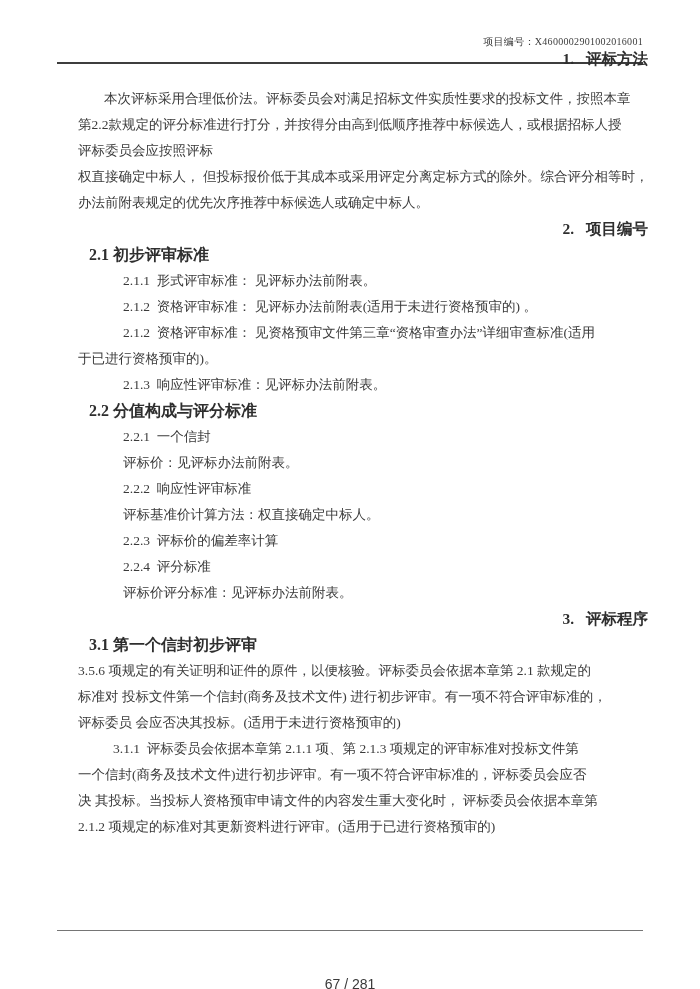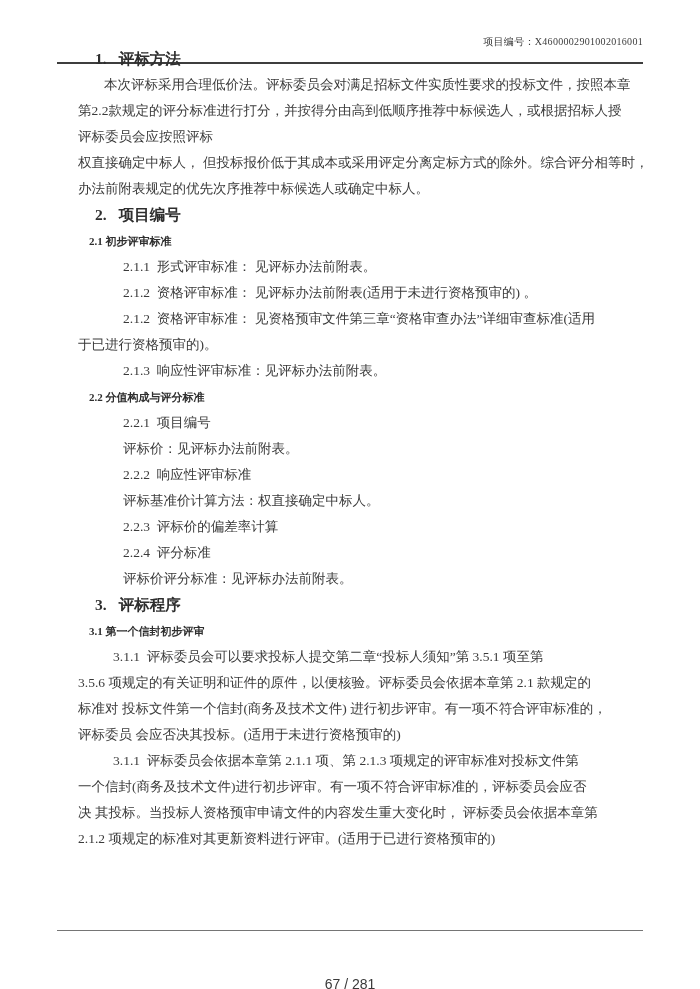--- a/index.html
+++ b/index.html
@@ -32,33 +32,34 @@
     left: 78px;
     width: 570px;
   }
   .line {
     height: 26px;
     line-height: 26px;
     font-size: 13.5px;
     white-space: pre;
     color: #3a3a3a;
   }
-  .ind-1 { padding-left: 26px; }   
+  .ind-1 { padding-left: 26px; margin-top: 14px; }   
   .ind-2 { padding-left: 35px; }   
   .ind-3 { padding-left: 45px; }   
   .h1 {
     padding-left: 17px;
     font-size: 15.5px;
     font-weight: bold;
     color: #2e2e2e;
+    text-align: right;
   }
   .h1 .h1-num { display: inline-block; margin-right: 12px; }
   .h2 {
     padding-left: 11px;
-    font-size: 11px;
+    font-size: 16px;
     font-weight: bold;
     color: #2e2e2e;
   }
   .footer-rule {
     position: absolute;
     top: 930px;
     left: 57px;
     width: 586px;
     border-top: 1px solid #757575;
   }
@@ -94,30 +95,29 @@
     <div class="line">权直接确定中标人， 但投标报价低于其成本或采用评定分离定标方式的除外。综合评分相等时，</div>
     <div class="line">办法前附表规定的优先次序推荐中标候选人或确定中标人。</div>
     <div class="line h1"><span class="h1-num">2.</span><span>项目编号</span></div>
     <div class="line h2">2.1 初步评审标准</div>
     <div class="line ind-3">2.1.1  形式评审标准： 见评标办法前附表。</div>
     <div class="line ind-3">2.1.2  资格评审标准： 见评标办法前附表(适用于未进行资格预审的) 。</div>
     <div class="line ind-3">2.1.2  资格评审标准： 见资格预审文件第三章“资格审查办法”详细审查标准(适用</div>
     <div class="line">于已进行资格预审的)。</div>
     <div class="line ind-3">2.1.3  响应性评审标准：见评标办法前附表。</div>
     <div class="line h2">2.2 分值构成与评分标准</div>
-    <div class="line ind-3">2.2.1  项目编号</div>
+    <div class="line ind-3">2.2.1  一个信封</div>
     <div class="line ind-3">评标价：见评标办法前附表。</div>
     <div class="line ind-3">2.2.2  响应性评审标准</div>
     <div class="line ind-3">评标基准价计算方法：权直接确定中标人。</div>
     <div class="line ind-3">2.2.3  评标价的偏差率计算</div>
     <div class="line ind-3">2.2.4  评分标准</div>
     <div class="line ind-3">评标价评分标准：见评标办法前附表。</div>
     <div class="line h1"><span class="h1-num">3.</span><span>评标程序</span></div>
     <div class="line h2">3.1 第一个信封初步评审</div>
-    <div class="line ind-2">3.1.1  评标委员会可以要求投标人提交第二章“投标人须知”第 3.5.1 项至第</div>
     <div class="line">3.5.6 项规定的有关证明和证件的原件，以便核验。评标委员会依据本章第 2.1 款规定的</div>
     <div class="line">标准对 投标文件第一个信封(商务及技术文件) 进行初步评审。有一项不符合评审标准的，</div>
     <div class="line">评标委员 会应否决其投标。(适用于未进行资格预审的)</div>
     <div class="line ind-2">3.1.1  评标委员会依据本章第 2.1.1 项、第 2.1.3 项规定的评审标准对投标文件第</div>
     <div class="line">一个信封(商务及技术文件)进行初步评审。有一项不符合评审标准的，评标委员会应否</div>
     <div class="line">决 其投标。当投标人资格预审申请文件的内容发生重大变化时， 评标委员会依据本章第</div>
     <div class="line">2.1.2 项规定的标准对其更新资料进行评审。(适用于已进行资格预审的)</div>
   </div>
 
   <div class="footer-rule"></div>

